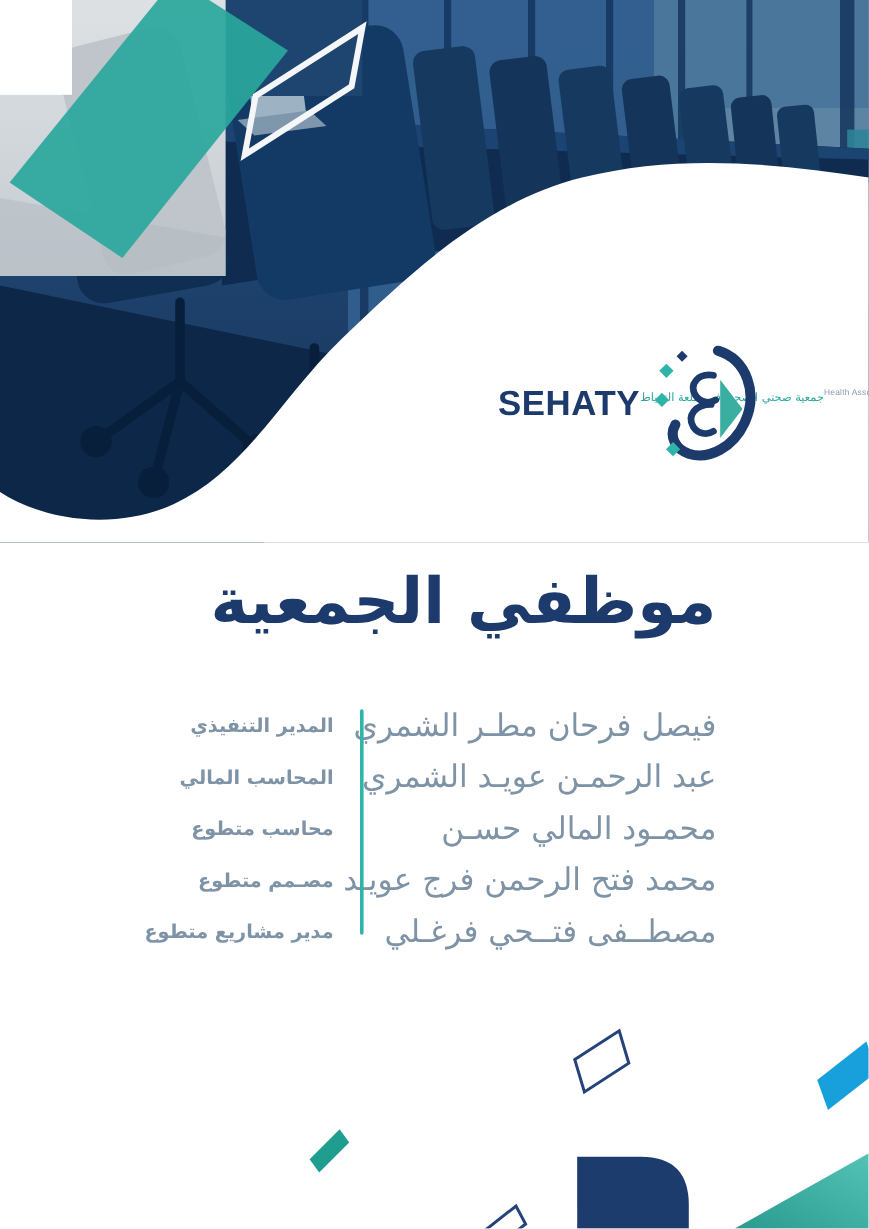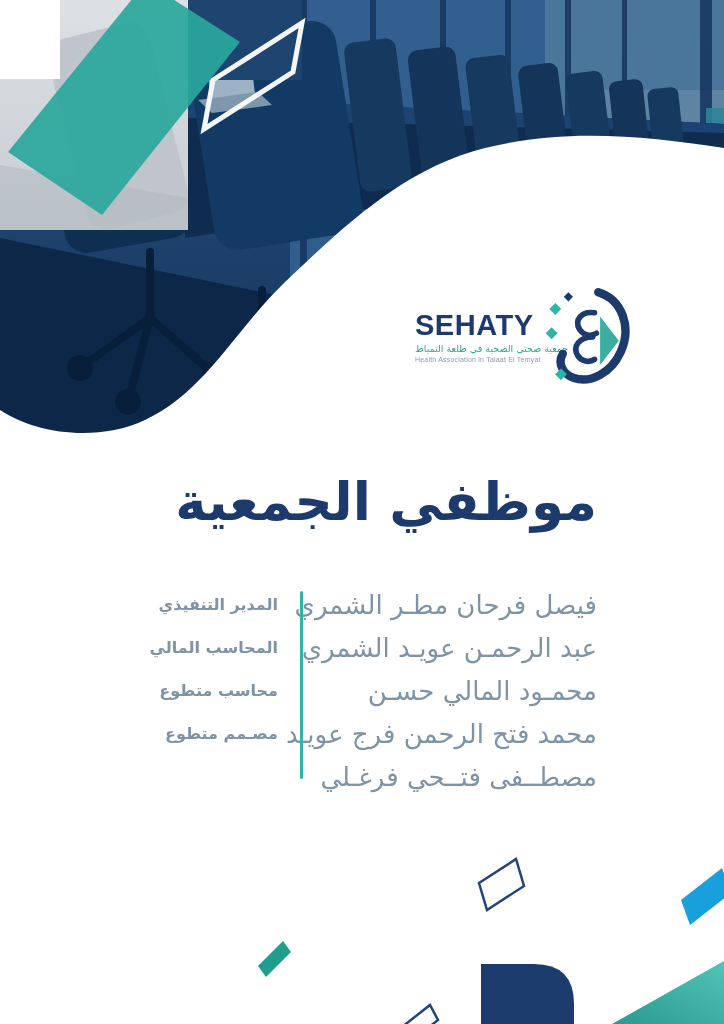--- a/index.html
+++ b/index.html
@@ -3,21 +3,21 @@
 <meta charset="utf-8">
 <style>
   html,body{margin:0;padding:0;background:#ffffff;}
   .page{
     position:relative;width:724px;height:1024px;overflow:hidden;
     background:#ffffff;font-family:"DejaVu Sans",sans-serif;
   }
   .hero{position:absolute;top:0;left:0;display:block;}
   
   .logo{position:absolute;top:288px;right:94px;display:flex;align-items:center;gap:9px;}
-  .logo-text{display:flex;flex-direction:column;align-items:flex-start;width:122px;}
+  .logo-text{display:flex;flex-direction:row;align-items:flex-start;width:122px;}
   .logo-name{
     font-family:"Liberation Sans","DejaVu Sans",sans-serif;
     font-weight:900;font-size:29px;letter-spacing:.5px;color:#1d3a6d;line-height:1;
   }
   .logo-tag-ar{font-size:9.5px;color:#2aa79c;margin-top:3px;line-height:1.2;white-space:nowrap;}
   .logo-tag-en{
     font-family:"Liberation Sans","DejaVu Sans",sans-serif;
     font-size:7px;color:#8a9aad;margin-top:1px;letter-spacing:.2px;white-space:nowrap;
   }
   .logo-mark{display:block;}
@@ -147,20 +147,21 @@
         <div class="name-row">محمـود المالي حسـن</div>
         <div class="name-row">محمد فتح الرحمن فرج عويـد</div>
         <div class="name-row">مصطــفى فتــحي فرغـلي</div>
       </div>
     <div class="divider"></div>
     <div class="roles-col">
         <div class="role-row">المدير التنفيذي</div>
         <div class="role-row">المحاسب المالي</div>
         <div class="role-row">محاسب متطوع</div>
         <div class="role-row">مصـمم متطوع</div>
+        <div class="role-row">مدير مشاريع متطوع</div>
       </div>
   </div>
 
   <svg class="bottom-deco" width="724" height="180" viewBox="0 0 724 180" aria-hidden="true">
     <defs>
       <linearGradient id="triGrad" x1="0" y1="1" x2="1" y2="0">
         <stop offset="0" stop-color="#2a9a8e"></stop>
           <stop offset="1" stop-color="#52c3b6"></stop>
       </linearGradient>
     </defs>

